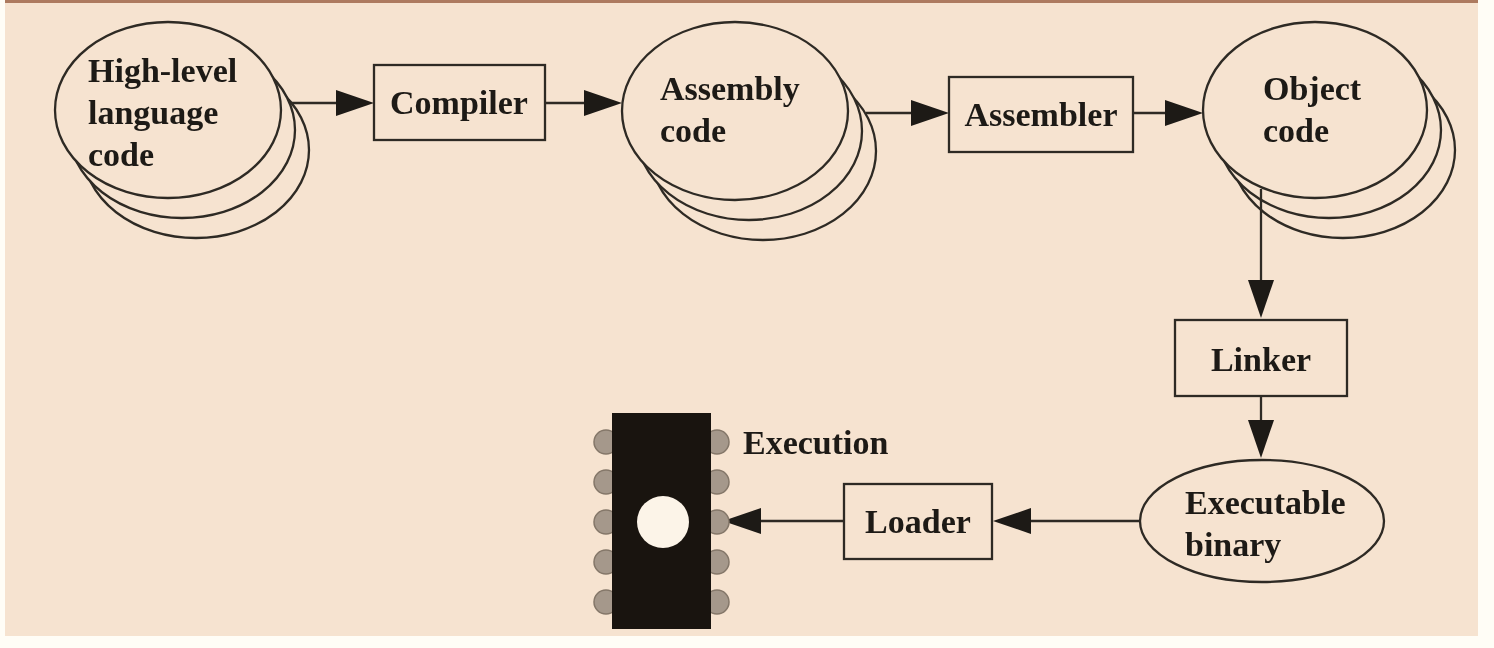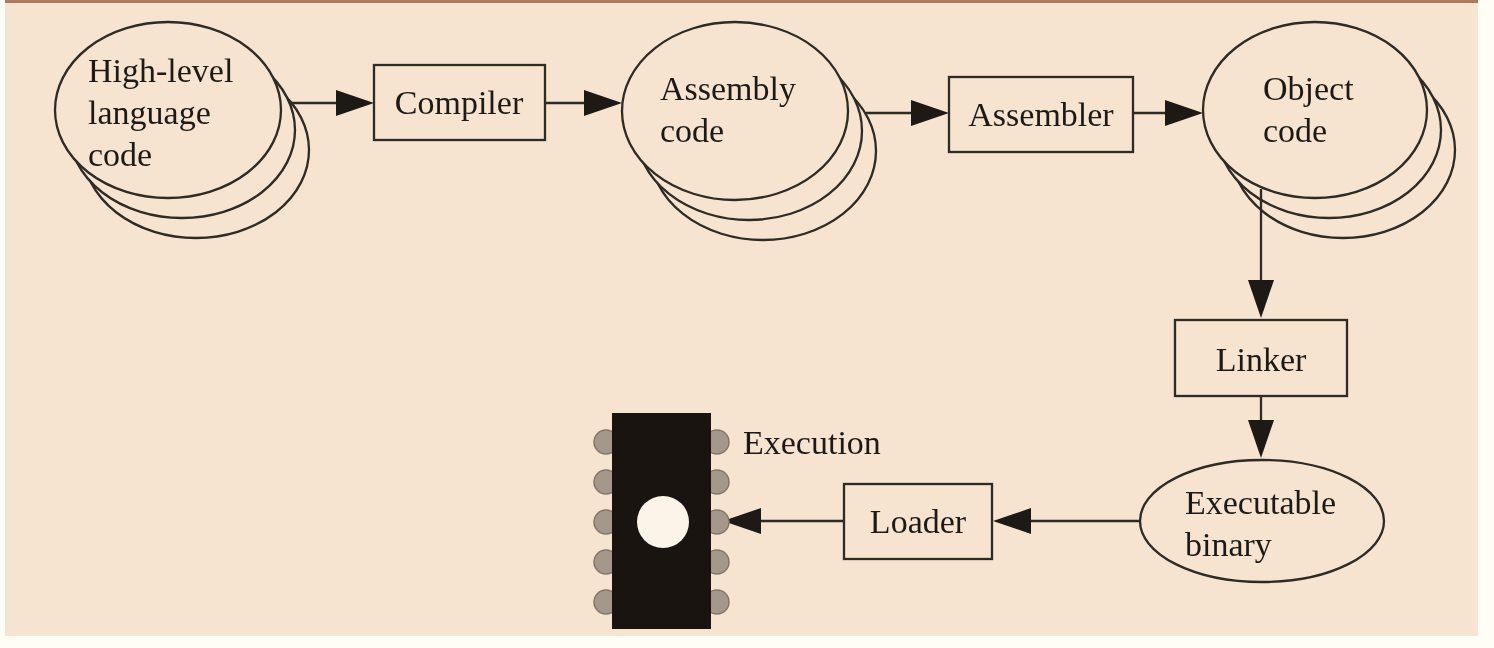--- a/index.html
+++ b/index.html
@@ -8,20 +8,21 @@
     width: 1494px;
     height: 648px;
     background: #fffdf6;
     font-family: "Liberation Serif", "DejaVu Serif", serif;
     overflow: hidden;
   }
   .stage {
     position: relative;
     width: 1210px;
     height: 648px;
+    font-weight: bold;
   }
   svg { display: block; }
   text {
     fill: #1d1a16;
     font-family: "Liberation Serif", "DejaVu Serif", serif;
     font-size: 34px;
   }
   .node-shape {
     fill: #f6e3d0;
     stroke: #2e2a24;

